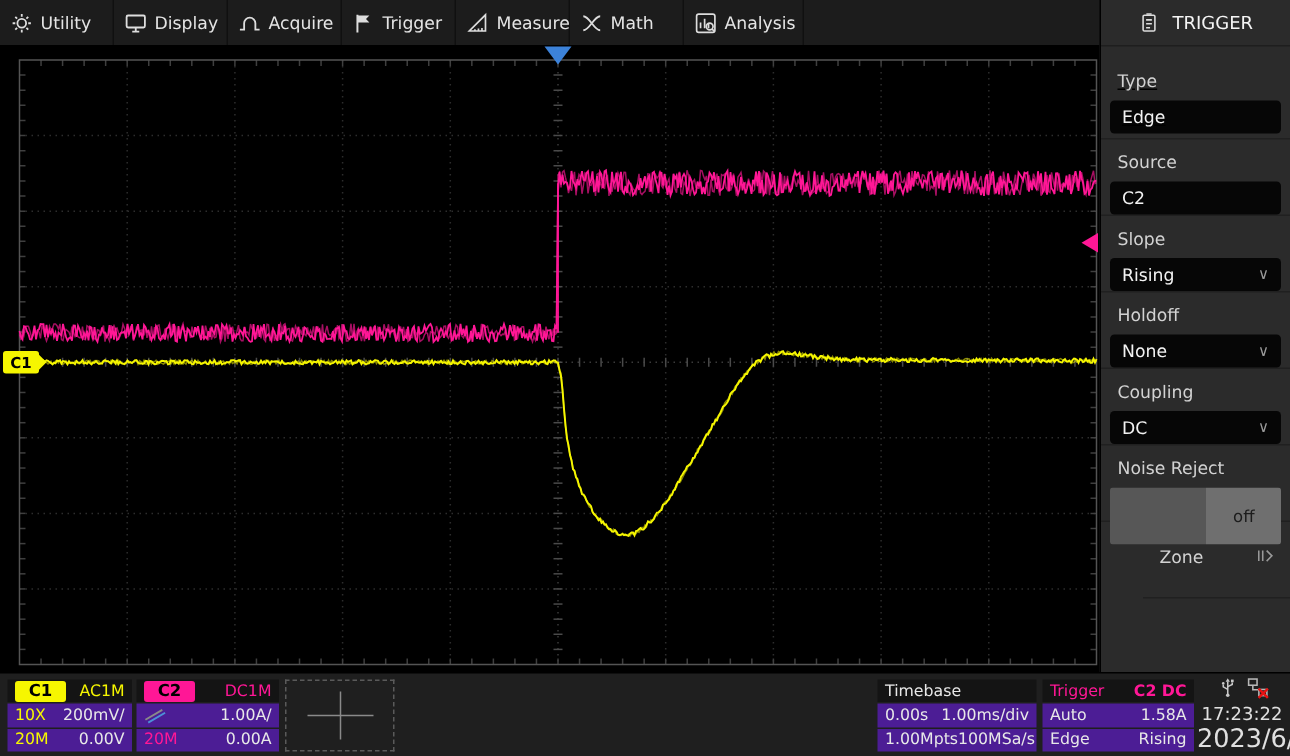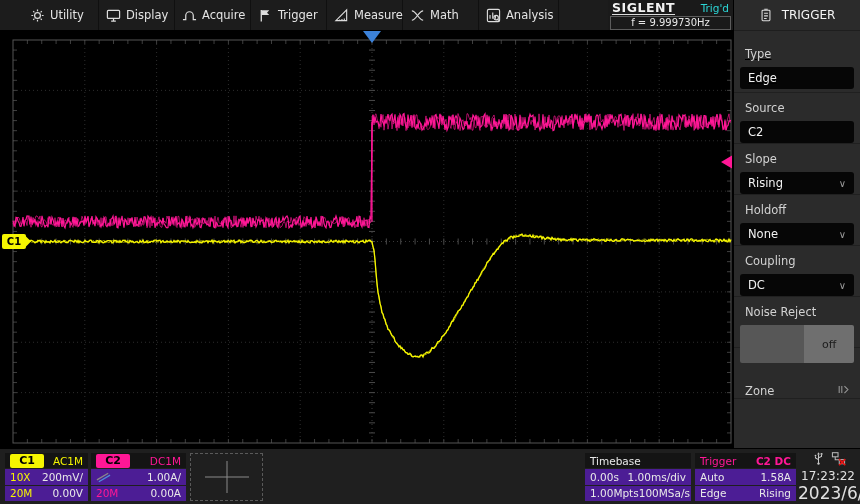--- a/index.html
+++ b/index.html
@@ -1,19 +1,19 @@
 <!DOCTYPE html>
 <html><head>
 <meta charset="utf-8">
 <style>
   html,body{margin:0;padding:0;background:#000;}
   #app{position:relative;width:860px;height:504px;background:#000;overflow:hidden;
        font-family:"DejaVu Sans","Liberation Sans",sans-serif;-webkit-font-smoothing:antialiased;}
   
-  .menubar{position:absolute;left:0;top:0;width:733px;height:30px;background:#1c1c1c;display:flex;padding-left:23px;}
+  .menubar{position:absolute;left:0;top:0;width:733px;height:30px;background:#1c1c1c;display:flex;}
   .menu-item{width:76px;box-sizing:border-box;display:flex;align-items:center;gap:5px;
              padding-left:7px;border-right:1px solid #101010;font-size:11.5px;color:#e4e4e4;cursor:default;}
   .menu-item:last-child{width:80px;}
   .mi-icon{display:inline-flex;width:15px;height:15px;flex:none;}
   .mi-icon svg{width:15px;height:15px;}
   .brand{position:absolute;left:608px;top:0;width:125px;height:30px;background:#1a1a1a;box-sizing:border-box;padding:1px 2px 0 2px;}
   .brand-top{display:flex;align-items:center;justify-content:space-between;height:14px;padding:0 2px;}
   .brand-logo{color:#f2f2f2;font-weight:800;font-size:12.5px;letter-spacing:0.5px;border-bottom:1.5px solid #dcdcdc;line-height:13px;}
   .brand-trig{font-size:10.5px;}
   .brand-freq{border:1px solid #5c5c5c;height:12px;line-height:12px;text-align:center;font-size:10px;color:#e8e8e8;margin-top:1px;}
@@ -24,21 +24,21 @@
   .sb-head svg{width:14px;height:14px;}
   .sb-section{box-sizing:border-box;padding:8px 6px 0 6px;border-bottom:1px solid #202020;height:51px;}
   .sb-section.first{height:62px;padding-top:16px;text-decoration:underline;}
   .sb-label{color:#d2d2d2;font-size:11.5px;margin:0 0 6px 5px;}
   .sb-field{height:22px;background:#060606;border-radius:3px;color:#f2f2f2;font-size:11.5px;
             display:flex;align-items:center;justify-content:space-between;padding:0 8px;box-sizing:border-box;cursor:default;}
   .chev{color:#9a9a9a;font-size:10px;}
   .toggle{height:38px;border-radius:2px;overflow:hidden;display:flex;cursor:default;}
   .tg-left{flex:1.3;background:#575757;}
   .tg-right{flex:1;background:#6f6f6f;color:#1c1c1c;font-size:11px;display:flex;align-items:center;justify-content:center;}
-  .zone-row{display:flex;align-items:flex-end;justify-content:space-between;padding:16px 8px 0 11px;height:34px;border-bottom:1px solid #202020;}
+  .zone-row{display:flex;align-items:flex-start;justify-content:space-between;padding:16px 8px 0 11px;height:34px;border-bottom:1px solid #202020;margin-left:28px;}
   .zone-label{color:#d2d2d2;font-size:11.5px;}
   .zone-icon svg{width:14px;height:14px;}
   
   .plot{position:absolute;left:0;top:30px;width:733px;height:418px;background:#000;}
   
   .bottombar{position:absolute;left:0;top:448px;width:860px;height:56px;background:#1f1f1f;border-top:1px solid #000;font-size:10.5px;}
   .databox{position:absolute;top:4px;height:48px;display:flex;flex-direction:column;cursor:default;}
   .dbrow{flex:1;display:flex;align-items:center;justify-content:space-between;padding:0 5px;background:#4c1d95;margin-top:1px;color:#e8e8e8;}
   .dbrow.head{background:#141414;margin-top:0;}
   .chbadge{display:inline-block;min-width:34px;text-align:center;font-weight:bold;font-size:11px;
@@ -128,27 +128,20 @@
                 <circle cx="10.8" cy="10.3" r="2.4"></circle>
                 <path d="M12.4 12L14.3 14"></path>
               </g>
             </svg>
           </span>
           <span>Analysis</span>
         </div>
       </div>
   </div>
 
-  <div class="brand">
-    <div class="brand-top">
-      <span class="brand-logo">SIGLENT</span>
-      <span class="brand-trig" id="trig-status" style="color: rgb(43, 213, 213);">Trig'd</span>
-    </div>
-    <div class="brand-freq">f = 9.999730Hz</div>
-  </div>
 
   <div class="plot">
     <svg id="plot-svg" width="733" height="418" viewBox="0 30 733 418">
         <line x1="84.8" y1="40" x2="84.8" y2="443" stroke="#2d2d2d" stroke-width="1" stroke-dasharray="1 3"></line>
         <line x1="156.6" y1="40" x2="156.6" y2="443" stroke="#2d2d2d" stroke-width="1" stroke-dasharray="1 3"></line>
         <line x1="228.39999999999998" y1="40" x2="228.39999999999998" y2="443" stroke="#2d2d2d" stroke-width="1" stroke-dasharray="1 3"></line>
         <line x1="300.2" y1="40" x2="300.2" y2="443" stroke="#2d2d2d" stroke-width="1" stroke-dasharray="1 3"></line>
         <line x1="372" y1="40" x2="372" y2="443" stroke="#3a3a3a" stroke-width="1" stroke-dasharray="1 3"></line>
         <line x1="443.79999999999995" y1="40" x2="443.79999999999995" y2="443" stroke="#2d2d2d" stroke-width="1" stroke-dasharray="1 3"></line>
         <line x1="515.5999999999999" y1="40" x2="515.5999999999999" y2="443" stroke="#2d2d2d" stroke-width="1" stroke-dasharray="1 3"></line>

